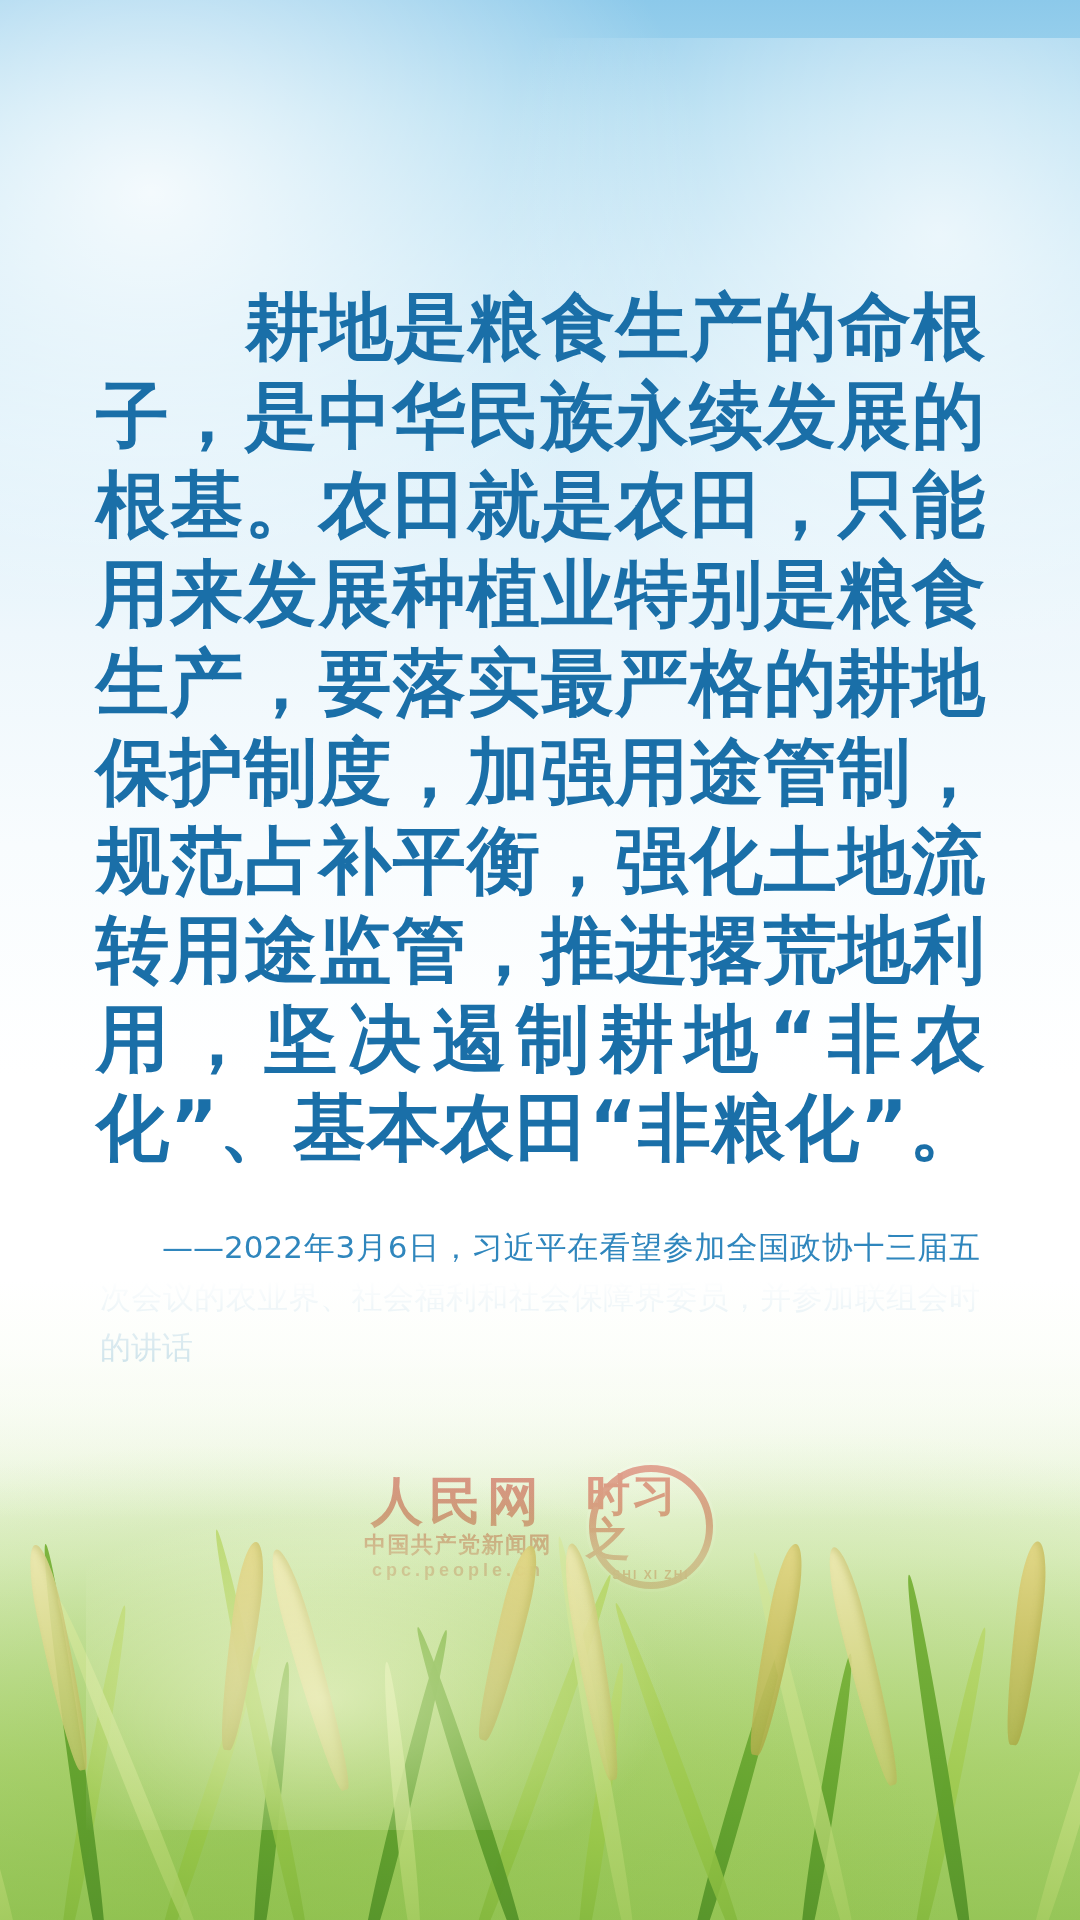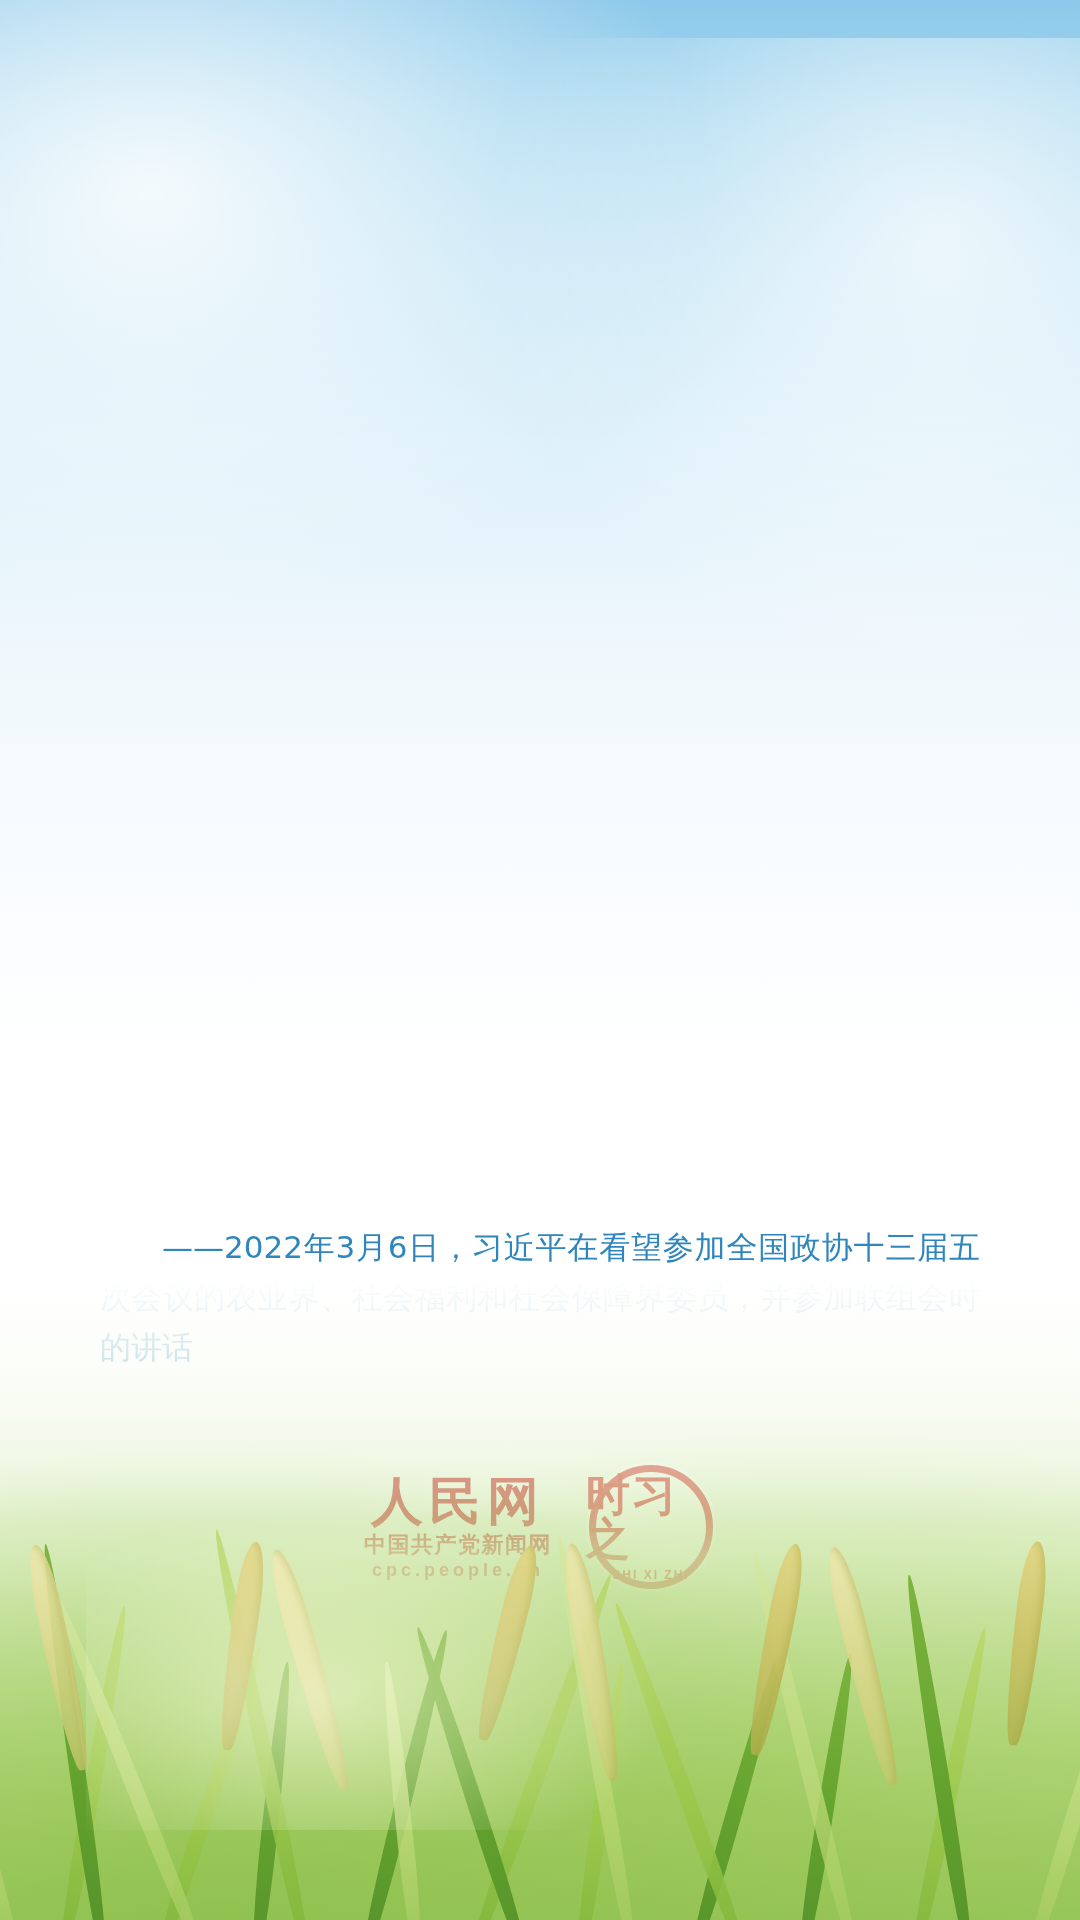--- a/index.html
+++ b/index.html
@@ -235,20 +235,21 @@
   }
 </style>
 </head>
 <body>
 
 <div class="poster">
 
   <div class="sky-glow"></div>
   <div class="sky-glow2"></div>
 
+  <div class="quote">耕地是粮食生产的命根子，是中华民族永续发展的根基。农田就是农田，只能用来发展种植业特别是粮食生产，要落实最严格的耕地保护制度，加强用途管制，规范占补平衡，强化土地流转用途监管，推进撂荒地利用，坚决遏制耕地“非农化”、基本农田“非粮化”。</div>
 
   <div class="attribution">——2022年3月6日，习近平在看望参加全国政协十三届五次会议的农业界、社会福利和社会保障界委员，并参加联组会时的讲话</div>
 
   <div class="logo-row">
 
     <div class="people-logo">
       <div class="cn-name">人民网</div>
       <div class="cn-sub">中国共产党新闻网</div>
       <div class="url">cpc.people.cn</div>
     </div>

